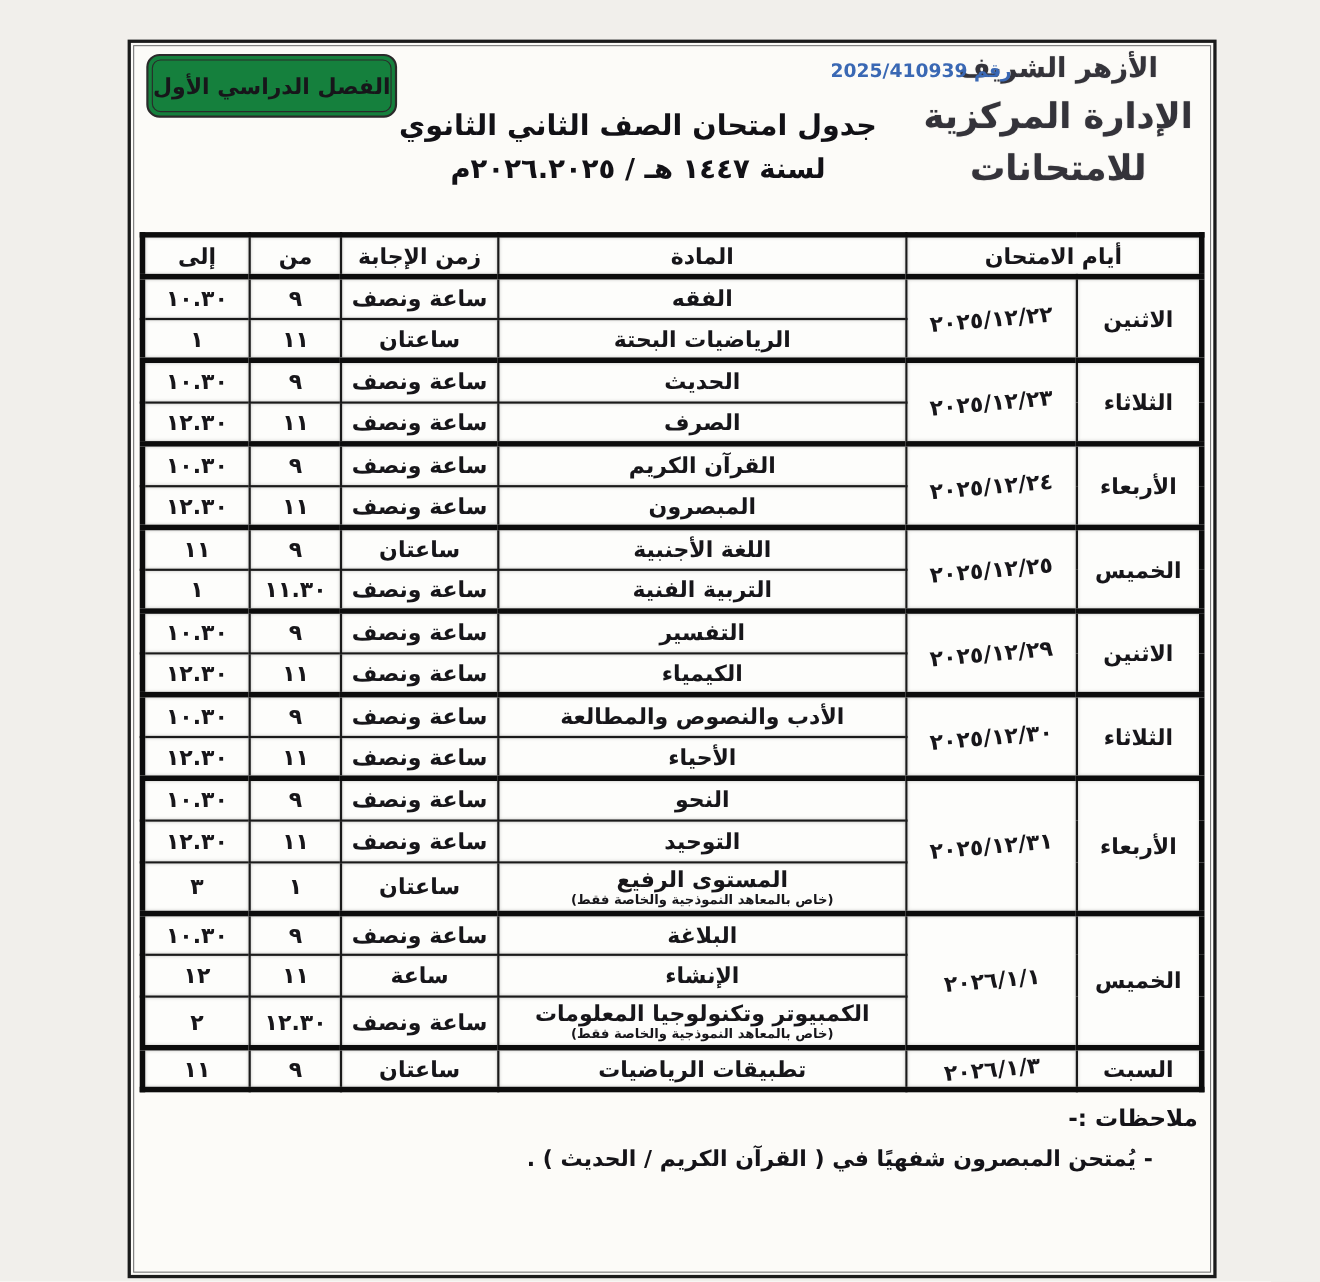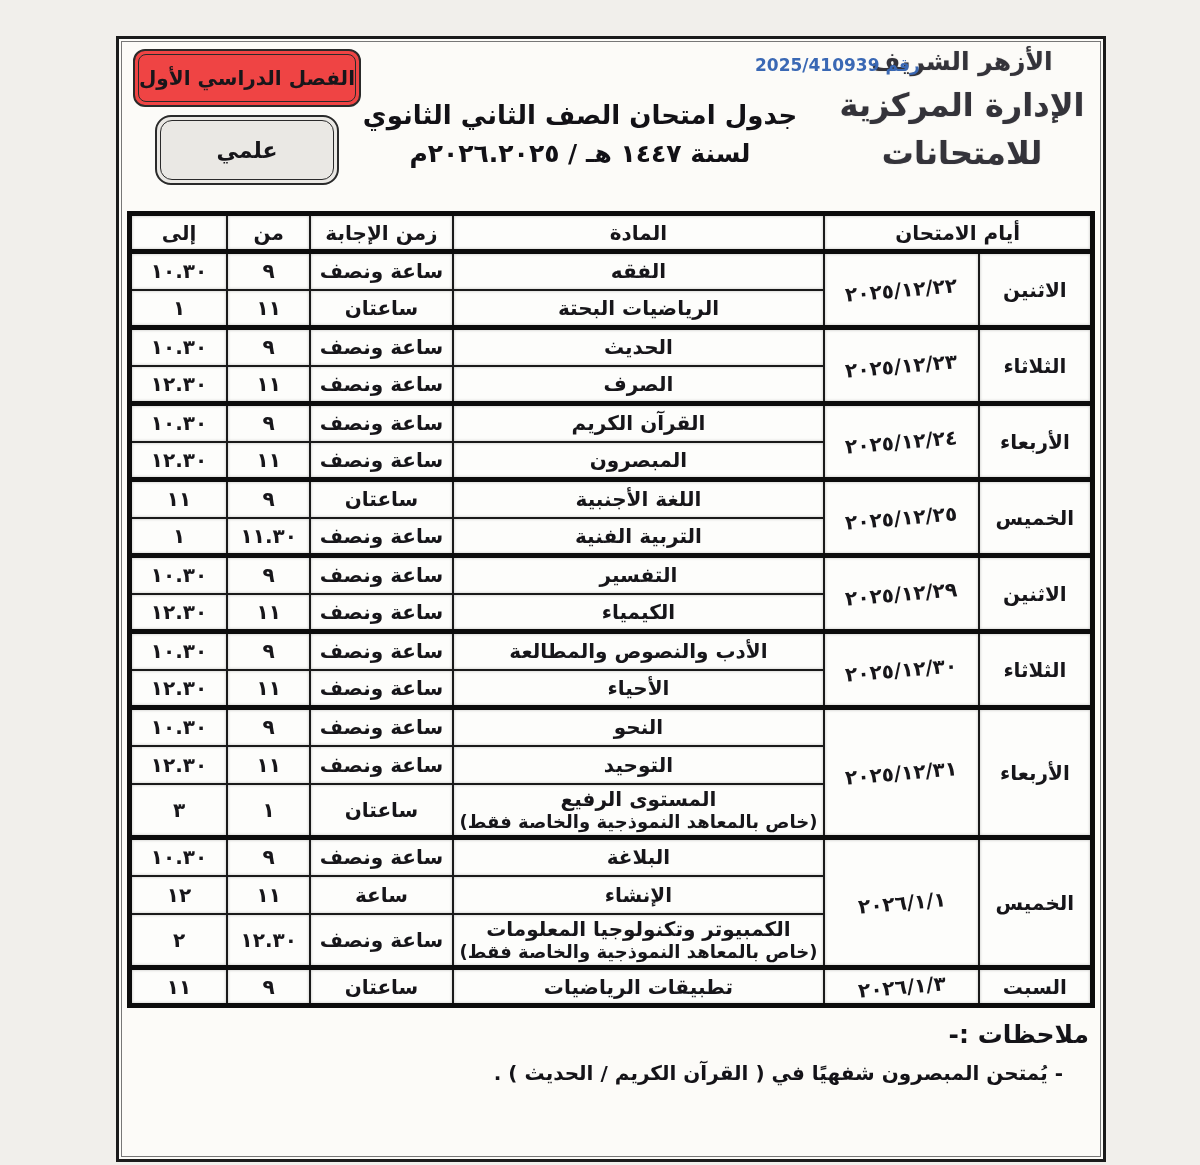--- a/index.html
+++ b/index.html
@@ -42,21 +42,21 @@
     direction:rtl; white-space:nowrap;
     font-size:17px; font-weight:bold;
     color:#3a68b4;
   }
   .stamp .num { letter-spacing:.5px; }
 
   .badge {
     position:absolute;
     display:flex; align-items:center; justify-content:center;
     border:2px solid #2a2a2a; border-radius:12px;
-    background:#ef4444; font-weight:bold;
+    background:#15803d; font-weight:bold;
   }
   .badge::before {
     content:""; position:absolute; inset:3px;
     border:1px solid #2a2a2a; border-radius:8px; pointer-events:none;
   }
   .badge-semester { left:14px; top:10px; width:228px; height:58px; font-size:20px; }
   .badge-track    { left:36px; top:76px; width:184px; height:70px; font-size:22px; background:#eae8e4; border-radius:16px; }
   .badge-track::before { border-radius:12px; }
 
   .title {
@@ -82,28 +82,28 @@
     box-shadow:inset 0 0 3px rgba(0,0,0,.25);
     background:#fdfdfb;
   }
   .schedule thead th { height:38px; font-size:20px; border-bottom:5px solid #0c0c0c; }
   .schedule tbody td { height:38px; font-size:20px; }
   .schedule tr.group-start td { border-top:5px solid #0c0c0c; }
   .cell-day   { font-size:21px; }
   .cell-date  { border-left-width:4px; }
   .cell-date span { display:inline-block; transform:rotate(-5deg); font-size:20px; letter-spacing:1px; }
   .cell-subject  { font-size:20px; }
-  .subject-note  { font-size:18px; line-height:1.25; }
+  .subject-note  { font-size:12px; line-height:1.25; }
   .cell-duration { font-size:20px; }
   .cell-from, .cell-to { font-size:18px; }
 
   
   .notes { margin:12px 14px 0; direction:rtl; font-weight:bold; color:#141318; }
-  .notes-title { font-size:25px; }
-  .note-item   { font-size:20px; margin:12px 26px 0 0; }
+  .notes-title { font-size:21px; }
+  .note-item   { font-size:20px; margin:12px 41px 0 0; }
 </style>
 </head>
 <body>
 
 <div class="frame">
 
   <div class="header">
 
     <div class="org">
       <div class="org-line1">الأزهر الشريف</div>
@@ -112,23 +112,20 @@
 
     <div class="stamp">
       <span>رقم</span>
       <span class="num">2025/410939</span>
     </div>
 
     <div class="badge badge-semester">
       <span>الفصل الدراسي الأول</span>
     </div>
 
-    <div class="badge badge-track">
-      <span>علمي</span>
-    </div>
 
     <div class="title">
       <div class="title-line1">جدول امتحان الصف الثاني الثانوي</div>
       <div class="title-line2">لسنة ١٤٤٧ هـ / ٢٠٢٦.٢٠٢٥م</div>
     </div>
 
   </div>
 
   <table class="schedule">
     <colgroup>

